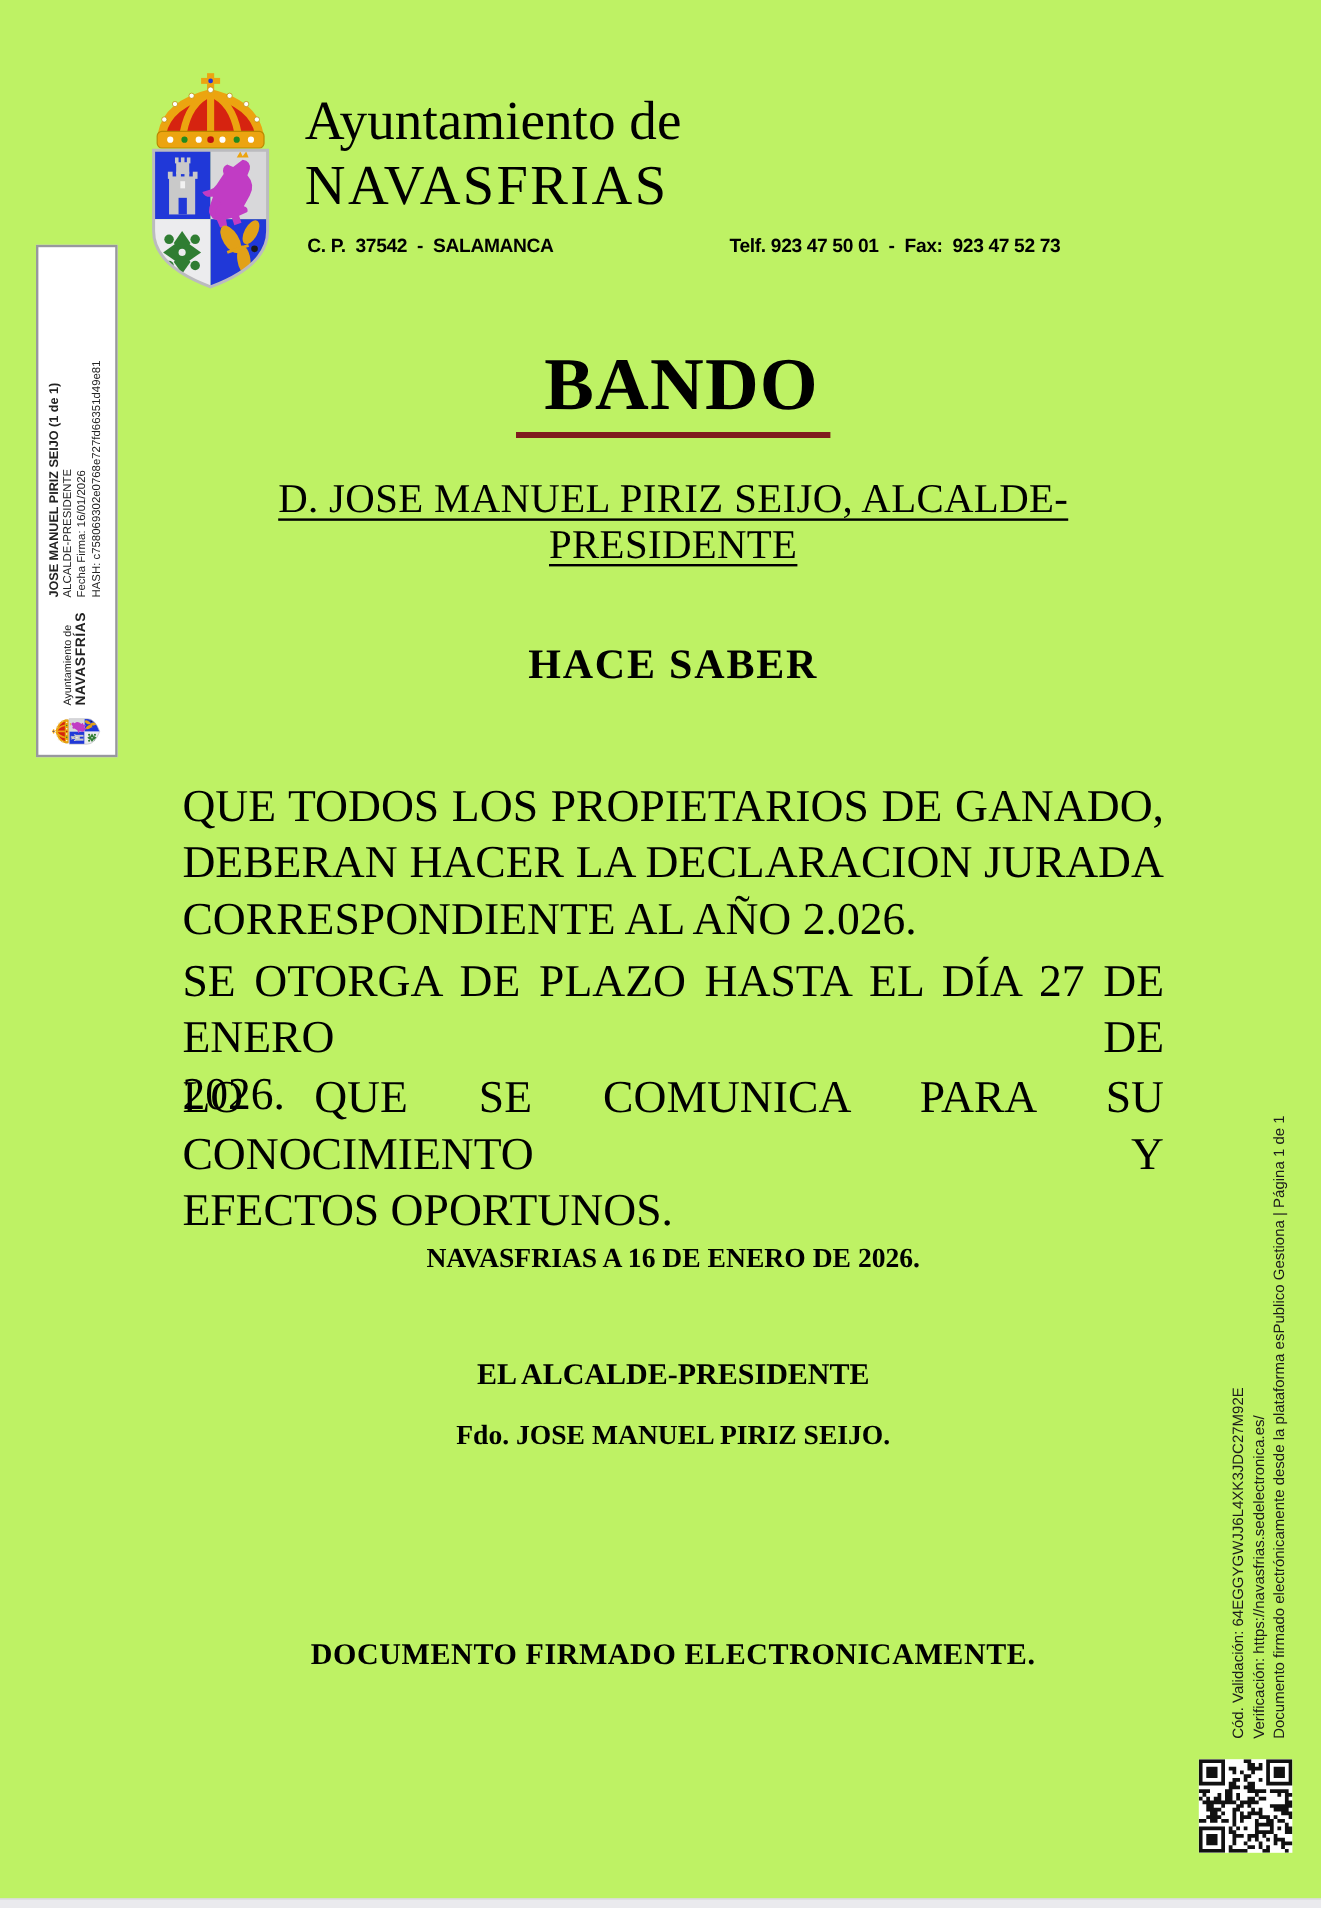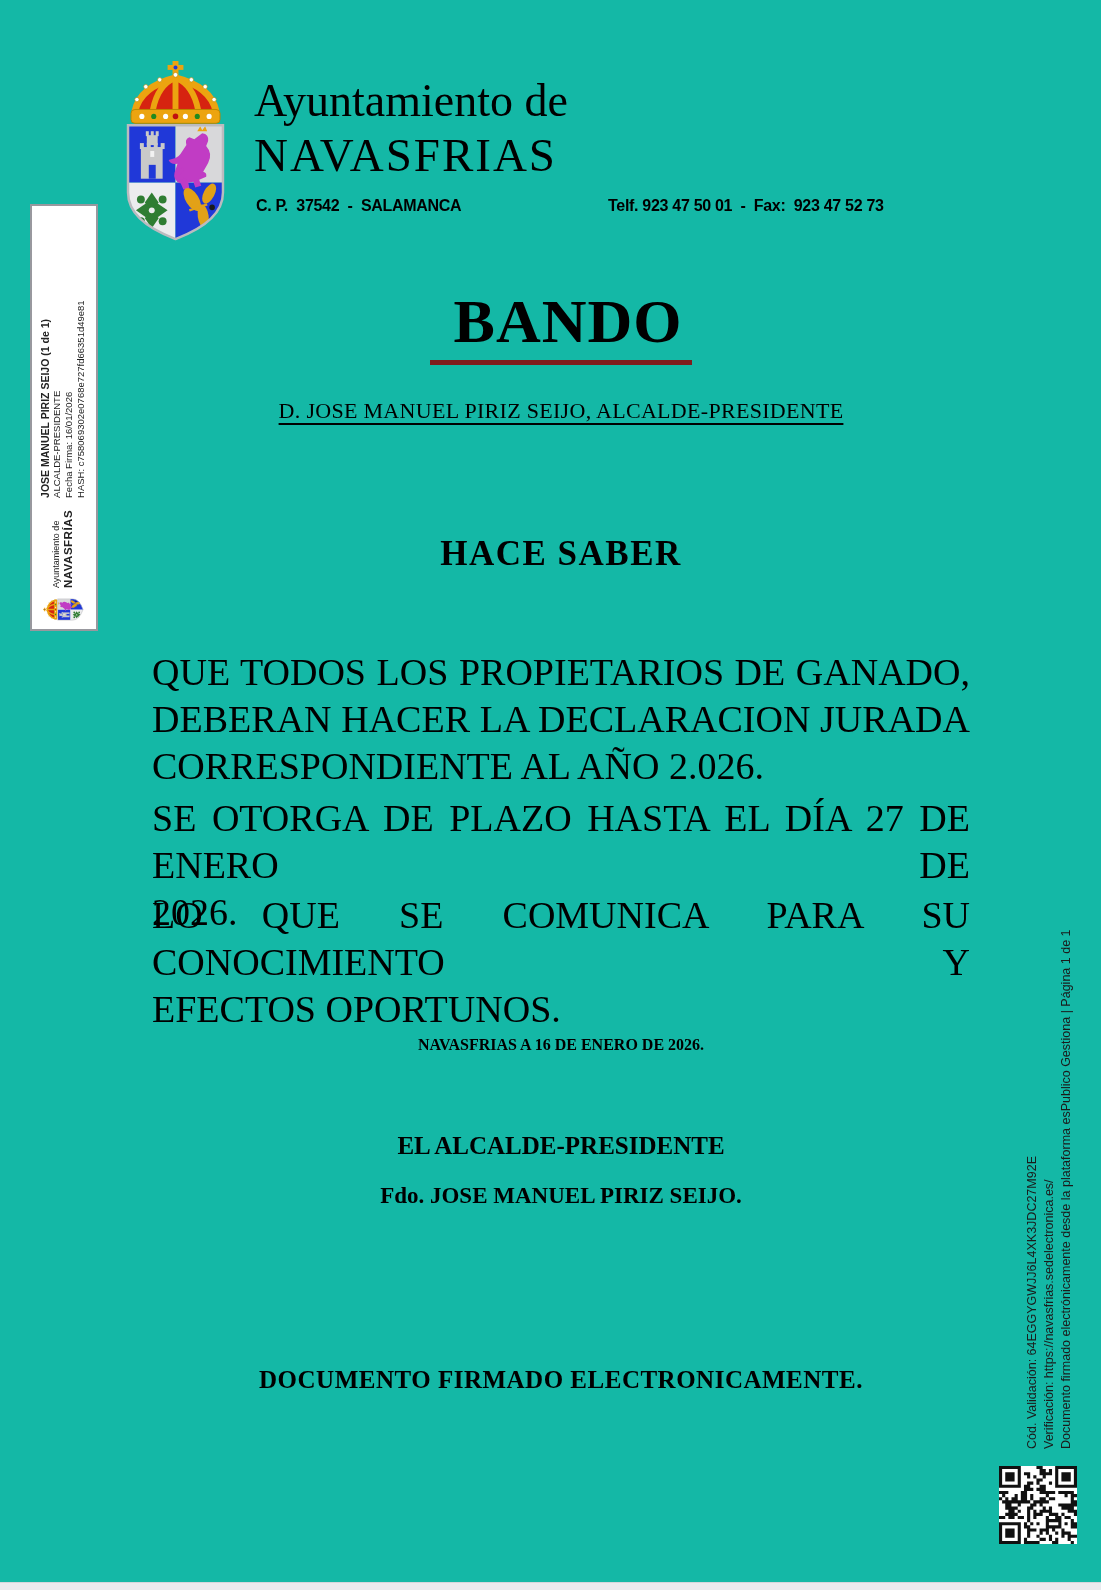--- a/index.html
+++ b/index.html
@@ -1,19 +1,19 @@
 <!DOCTYPE html>
 <html style="--text: #000000; --page-bg: #ffffff; --stamp-border: #98989e; --bottom-strip: #eaeaee; --crown-gold: #eca410; --crown-red: #d62310; --shield-blue: #2038d8; --shield-silver: #d8d8da; --castle-gray: #c9c9c9; --lion-magenta: #c13cc4; --plant-green: #2f7d32; --oak-gold: #e2a117;"><head>
 <meta charset="utf-8">
 <style>
   * { margin:0; padding:0; box-sizing:border-box; }
   html,body { background:#fff; }
   .page {
     position:relative; width:1101px; height:1590px; margin:0 auto;
-    background:#14b8a6; overflow:hidden;
+    background:#bef264; overflow:hidden;
     font-family:"Liberation Serif", serif; color:#000;
   }
   
   .crest { position:absolute; left:116px; top:60px; width:119px; height:183px; }
   .org-block { position:absolute; left:254px; top:74px; line-height:54px; }
   .org-line1 { font-size:46px; }
   .org-line2 { font-size:47px; letter-spacing:2px; }
   .contact { position:absolute; top:197px; font-family:"Liberation Sans", sans-serif;
              font-weight:700; font-size:16px; white-space:pre; letter-spacing:-0.3px; }
   .address { left:256px; }
@@ -30,27 +30,27 @@
   .stamp-org-line1 { font-size:9px; line-height:11px; }
   .stamp-org-line2 { font-size:11.5px; font-weight:700; letter-spacing:0.5px; line-height:13px; }
   .stamp-signer { margin-left:4px; font-size:9.5px; line-height:12px; }
   .stamp-signer .b { font-weight:700; font-size:10.5px; }
 
   
   .cblock { position:absolute; left:152px; width:818px; }
   .title-wrap { top:286px; text-align:center; }
   .title-text { display:inline-block; font-weight:700; font-size:62px; letter-spacing:1px;
                 padding:0 10px 3px 24px; border-bottom:5px solid #7f1d1d; }
-  .subtitle { top:398px; text-align:center; font-size:22px; letter-spacing:0.3px;
+  .subtitle { top:398px; text-align:center; font-size:34px; letter-spacing:0.3px;
               text-decoration:underline; text-decoration-thickness:2px; text-underline-offset:5px; }
   .heading { top:534px; text-align:center; font-weight:700; font-size:35px; letter-spacing:1.5px; }
   .para { font-weight:400; font-size:38px; line-height:47px; }
   .jline { text-align:justify; text-align-last:justify; text-justify:inter-word; }
   .p1 { top:649px; } .p2 { top:795px; } .p3 { top:892px; }
-  .dateline  { top:1036px; text-align:center; font-weight:700; font-size:16px; }
+  .dateline  { top:1036px; text-align:center; font-weight:700; font-size:23px; }
   .sig-title { top:1132px; text-align:center; font-weight:700; font-size:25px; }
   .sig-name  { top:1183px; text-align:center; font-weight:700; font-size:23px; }
   .efirm     { top:1366px; text-align:center; font-weight:700; font-size:25px; letter-spacing:0.5px; }
 
   
   .vfooter { position:absolute; left:1024px; top:1449px; width:488px; height:54px;
              transform-origin:0 0; transform:rotate(-90deg);
              font-family:"Liberation Sans", sans-serif; font-size:12.5px;
              line-height:17px; color:#1b1b1b; white-space:nowrap; }
 

